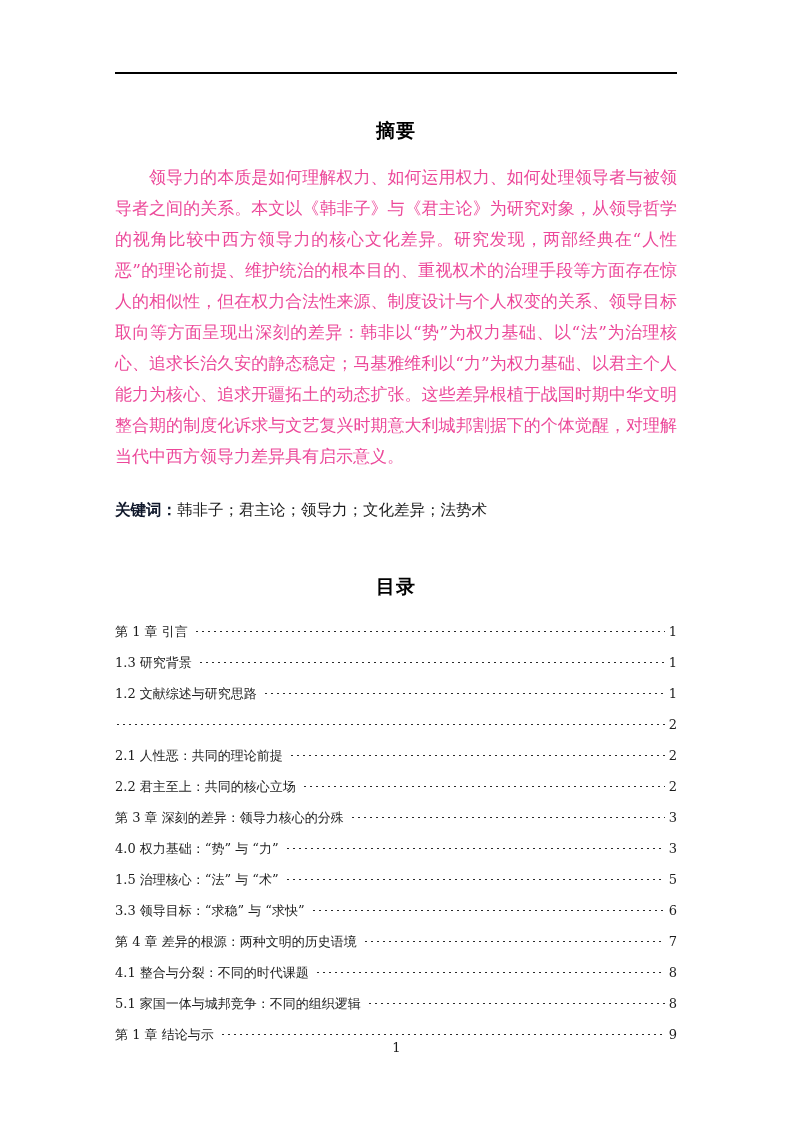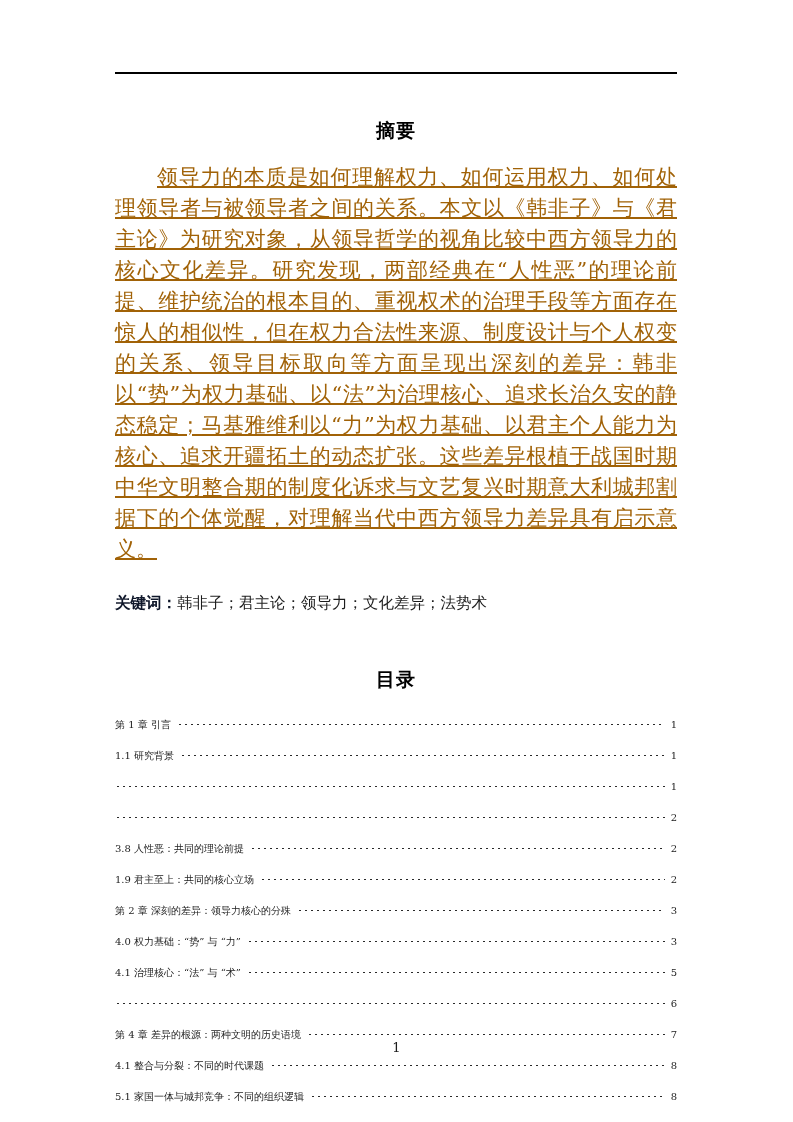--- a/index.html
+++ b/index.html
@@ -34,28 +34,27 @@
     font-size:19px;
     text-align:center;
     letter-spacing:1px;
     color:#000000;
   }
   #abstract-heading { margin:0 0 18px 0; line-height:26px; }
   #toc-heading { margin:0 0 16px 0; line-height:26px; }
 
   
   .abstract-body {
-    font-size:21px;
+    font-size:17px;
     line-height:31px;
     text-align:justify;
     text-align-last:left;
     text-justify:inter-ideograph;
-    color:#a16207;
+    color:#ec4899;
     margin:0;
-    text-decoration:underline;
   }
   .abstract-body p { margin:0; text-indent:2em; }
 
   
   .keywords {
     margin:22px 0 0 0;
     font-size:15.5px;
     line-height:31px;
     color:#1c1c1c;
   }
@@ -67,21 +66,21 @@
   .keywords-values { font-family:Liberation Sans, sans-serif; }
 
   
   .toc-block { margin-top:48px; }
 
   
   .toc-list { margin:0; padding:0; list-style:none; }
   .toc-row {
     display:flex;
     align-items:baseline;
-    font-size:10px;
+    font-size:13px;
     line-height:31px;
     color:#1c1c1c;
     white-space:nowrap;
   }
   .toc-title { flex:0 0 auto; padding-right:6px; }
   .toc-leader {
     flex:1 1 auto;
     min-width:10px;
     position:relative;
     height:1px;
@@ -141,58 +140,60 @@
     <div class="toc-block">
       <div class="doc-heading" id="toc-heading">目录</div>
 
       <ul class="toc-list" id="toc-list">
           <li class="toc-row">
             <span class="toc-title">第 1 章  引言</span>
             <span class="toc-leader"></span>
             <span class="toc-page">1</span>
           </li>
           <li class="toc-row">
-            <span class="toc-title">1.1  研究背景</span>
+            <span class="toc-title">1.3  研究背景</span>
             <span class="toc-leader"></span>
             <span class="toc-page">1</span>
           </li>
           <li class="toc-row">
+            <span class="toc-title">1.2  文献综述与研究思路</span>
             <span class="toc-leader"></span>
             <span class="toc-page">1</span>
           </li>
           <li class="toc-row">
             <span class="toc-leader"></span>
             <span class="toc-page">2</span>
           </li>
           <li class="toc-row">
-            <span class="toc-title">3.8  人性恶：共同的理论前提</span>
+            <span class="toc-title">2.1  人性恶：共同的理论前提</span>
             <span class="toc-leader"></span>
             <span class="toc-page">2</span>
           </li>
           <li class="toc-row">
-            <span class="toc-title">1.9  君主至上：共同的核心立场</span>
+            <span class="toc-title">2.2  君主至上：共同的核心立场</span>
             <span class="toc-leader"></span>
             <span class="toc-page">2</span>
           </li>
           <li class="toc-row">
-            <span class="toc-title">第 2 章  深刻的差异：领导力核心的分殊</span>
+            <span class="toc-title">第 3 章  深刻的差异：领导力核心的分殊</span>
             <span class="toc-leader"></span>
             <span class="toc-page">3</span>
           </li>
           <li class="toc-row">
             <span class="toc-title">4.0  权力基础：“势” 与 “力”</span>
             <span class="toc-leader"></span>
             <span class="toc-page">3</span>
           </li>
           <li class="toc-row">
-            <span class="toc-title">4.1  治理核心：“法” 与 “术”</span>
+            <span class="toc-title">1.5  治理核心：“法” 与 “术”</span>
             <span class="toc-leader"></span>
             <span class="toc-page">5</span>
           </li>
           <li class="toc-row">
+            <span class="toc-title">3.3  领导目标：“求稳” 与 “求快”</span>
             <span class="toc-leader"></span>
             <span class="toc-page">6</span>
           </li>
           <li class="toc-row">
             <span class="toc-title">第 4 章  差异的根源：两种文明的历史语境</span>
             <span class="toc-leader"></span>
             <span class="toc-page">7</span>
           </li>
           <li class="toc-row">
             <span class="toc-title">4.1  整合与分裂：不同的时代课题</span>

